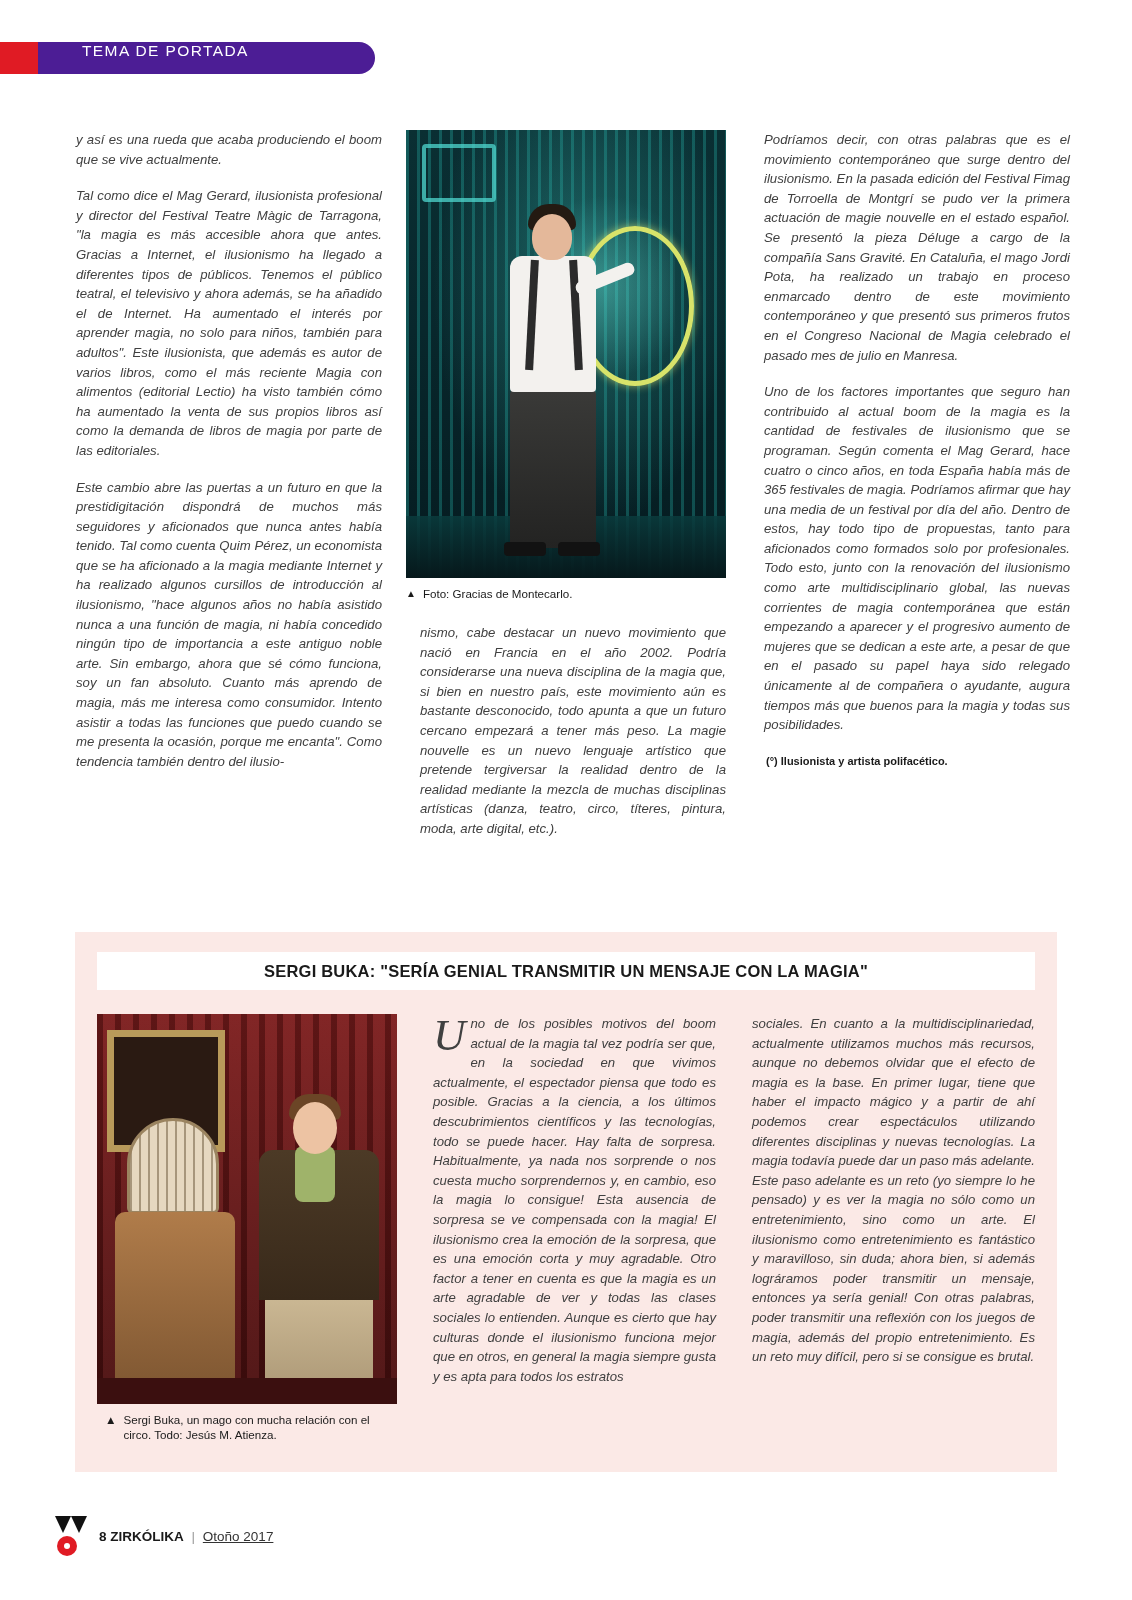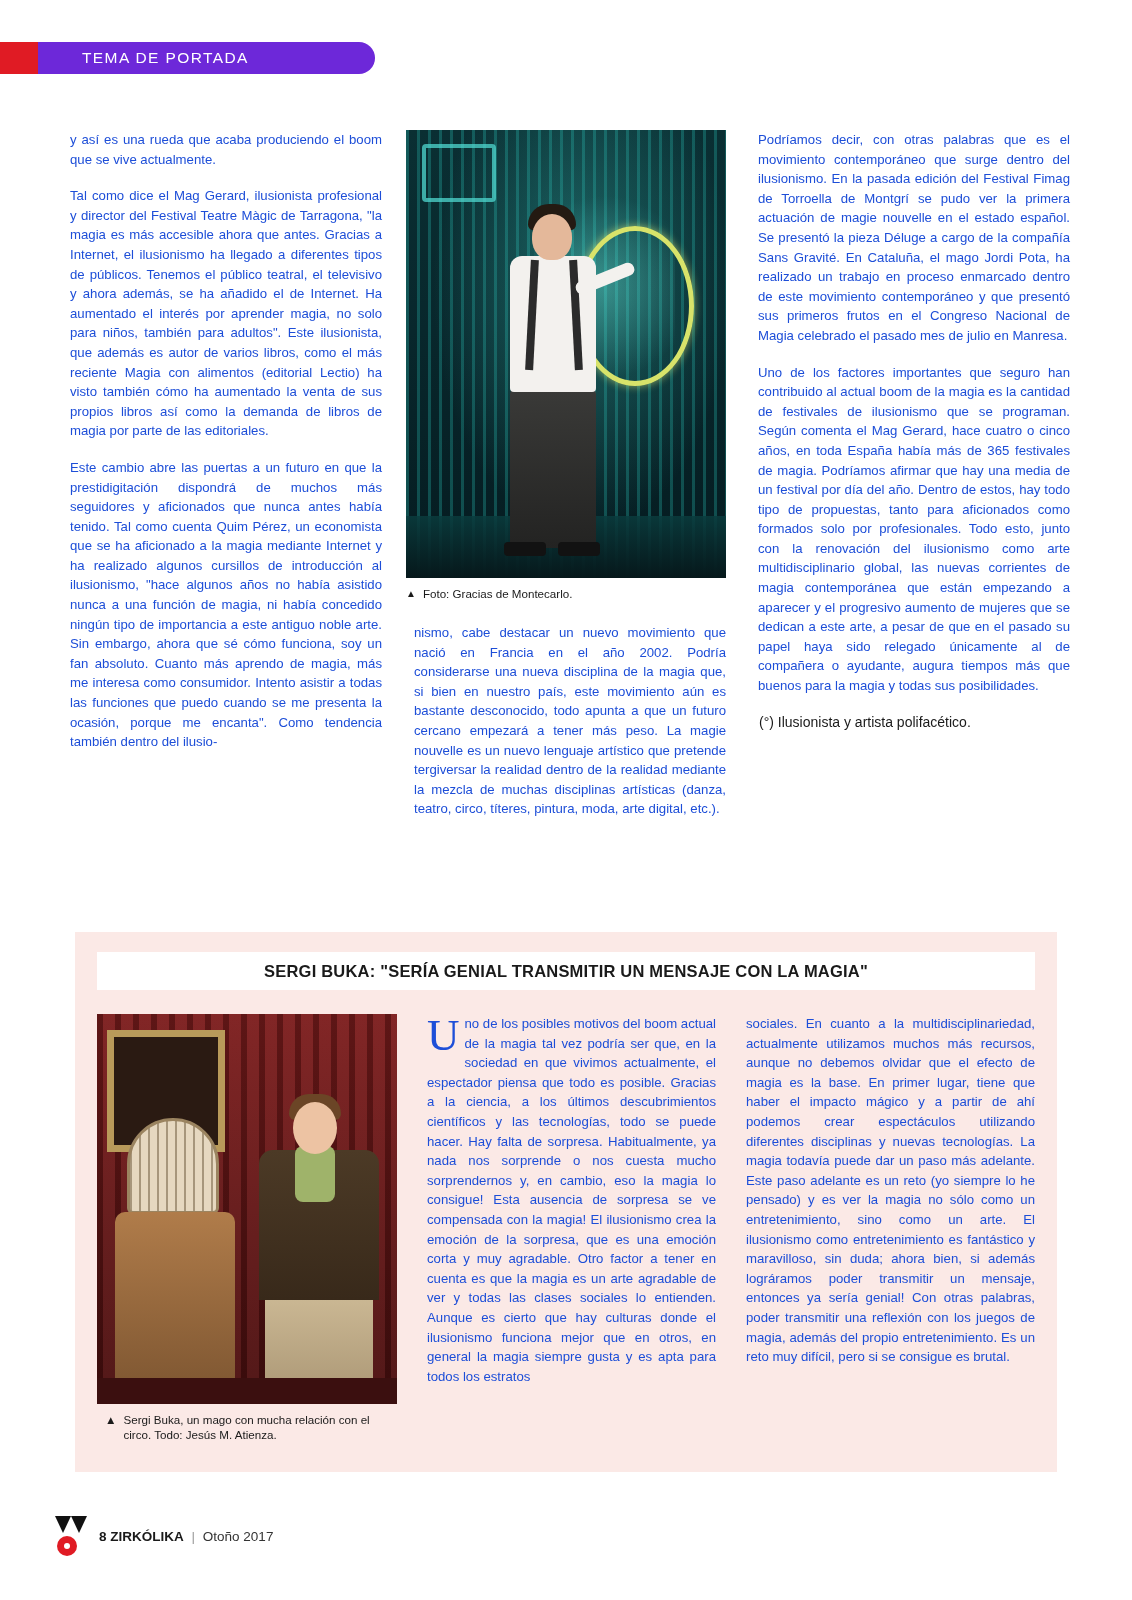--- a/index.html
+++ b/index.html
@@ -21,24 +21,23 @@
     width: 375px; height: 32px;
     display: flex;
     align-items: stretch;
   }
   .header-red {
     width: 38px;
     background: #e01b24;
   }
   .header-black {
     flex: 1;
-    background: #6d28d9;
+    background: #4c1d95;
     border-radius: 0 16px 16px 0;
     display: flex;
-    align-items: center;
     padding-left: 44px;
   }
   .header-black span {
     color: #ffffff;
     font-size: 15.5px;
     letter-spacing: 1.4px;
     font-weight: 400;
   }
 
   
@@ -50,30 +49,31 @@
   .cols {
     display: flex;
     gap: 24px;
   }
   .col { width: 320px; }
 
   p.body {
     font-size: 13.2px;
     line-height: 19.6px;
     text-align: justify;
-    margin: 0 0 17px 8px;
-    color: #1d4ed8;
+    margin: 0 0 17px 14px;
+    color: #404040;
     hyphens: auto;
+    font-style: italic;
   }
   p.body:last-child { margin-bottom: 0; }
   .bold-note {
-    font-size: 14px;
+    font-size: 11px;
     line-height: 19.6px;
-    font-weight: normal;
-    margin: 9px;
+    font-weight: bold;
+    margin: 16px;
   }
 
   
   .photo1-wrap { width: 320px; }
   .photo1 {
     width: 320px; height: 448px;
     position: relative;
     overflow: hidden;
     background: #0b2a2c;
   }
@@ -312,21 +312,21 @@
     background: #e01b24; border-radius: 50%;
   }
   .footer-logo .dot:after {
     content: ""; position: absolute;
     left: 7px; top: 7px; width: 6px; height: 6px;
     background: #fff; border-radius: 50%;
   }
   .footer-text { font-size: 13.5px; }
   .footer-text b { font-weight: bold; }
   .footer-text .sep { color: #999; margin: 0 4px; }
-  .footer-text .issue { color: #333; }
+  .footer-text .issue { color: #333; text-decoration: underline; }
 </style>
 </head>
 <body>
 
 <div class="header-band">
   <div class="header-red"></div>
   <div class="header-black">
     <span>TEMA DE PORTADA</span>
   </div>
 </div>

